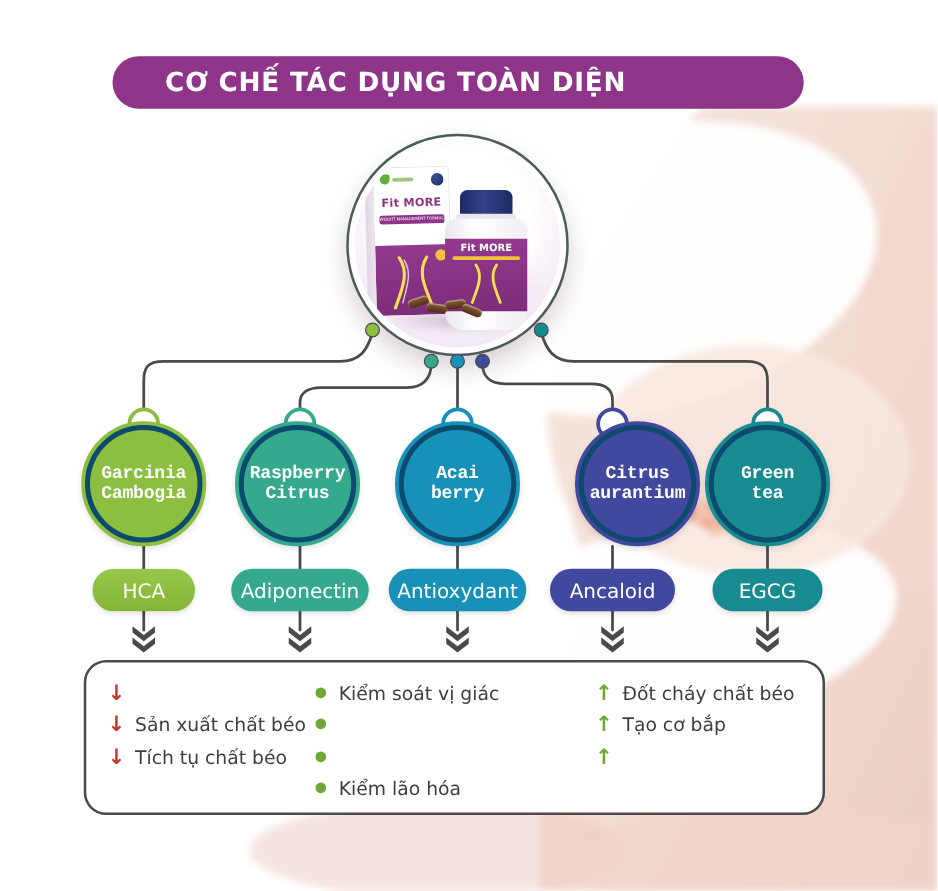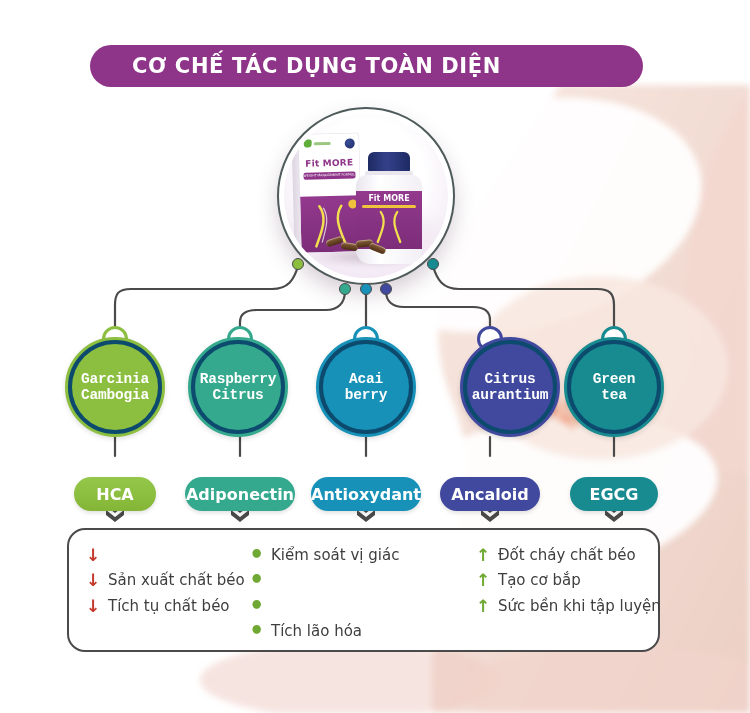--- a/index.html
+++ b/index.html
@@ -58,21 +58,21 @@
   .connectors{position:absolute;left:0;top:0;z-index:4;}
   .connectors path,.connectors line{stroke:#4A4A4A;stroke-width:2.2;fill:none;stroke-linecap:round;stroke-linejoin:round;}
   .connectors polygon{fill:#4A4A4A;}
   
   .bump{position:absolute;top:326px;width:20px;height:20px;border-radius:50%;background:#fff;border:3px solid;z-index:5;}
   .node{position:absolute;top:337px;width:94px;height:94px;border-radius:50%;background:#0c4a6e;border:3px solid;z-index:6;
     box-shadow:0 2px 5px rgba(0,0,0,.12);font-family:Liberation Mono, monospace;}
   .node-fill{position:absolute;inset:4px;border-radius:50%;display:flex;flex-direction:column;align-items:center;justify-content:center;
     color:#fff;font-weight:bold;font-size:14.5px;line-height:1.12;letter-spacing:-.2px;text-align:center;}
   .pill{position:absolute;top:455px;height:34px;border-radius:17px;z-index:6;display:flex;align-items:center;justify-content:center;
-    color:#fff;font-weight:bold;font-size:16px;box-shadow:0 2px 4px rgba(0,0,0,.12);margin-top:22px;}
+    color:#fff;font-weight:normal;font-size:16px;box-shadow:0 2px 4px rgba(0,0,0,.12);}
   .n1{border-color:#8CBE3F;} .n1 .node-fill,.pill.n1{background:#8CBE3F;}
   .n2{border-color:#35A98D;} .n2 .node-fill,.pill.n2{background:#35A98D;}
   .n3{border-color:#1791B8;} .n3 .node-fill,.pill.n3{background:#1791B8;}
   .n4{border-color:#41499E;} .n4 .node-fill,.pill.n4{background:#41499E;}
   .n5{border-color:#178B8F;} .n5 .node-fill,.pill.n5{background:#178B8F;}
   .pill.n1{background-image:linear-gradient(180deg,#95c74a,#84b536);}
   
   .effects-panel{position:absolute;left:67px;top:528px;width:589px;height:120px;z-index:2;
     background:#fff;border:2px solid #4A4A4A;border-radius:18px;}
   .ecol{position:absolute;top:12px;}
@@ -268,32 +268,31 @@
         <span>Kiểm soát vị giác</span>
       </div>
       <div class="row">
         <span class="mk dot">•</span>
       </div>
       <div class="row">
         <span class="mk dot">•</span>
       </div>
       <div class="row">
         <span class="mk dot">•</span>
-        <span>Tích lão hóa</span>
+        <span>Kiểm lão hóa</span>
       </div>
     </div>
     <div class="ecol ecol3">
       <div class="row">
         <span class="mk up">↑</span>
         <span>Đốt cháy chất béo</span>
       </div>
       <div class="row">
         <span class="mk up">↑</span>
         <span>Tạo cơ bắp</span>
       </div>
       <div class="row">
         <span class="mk up">↑</span>
-        <span>Sức bền khi tập luyện</span>
       </div>
     </div>
   </div>
 
 </div>
 
 </body></html>

